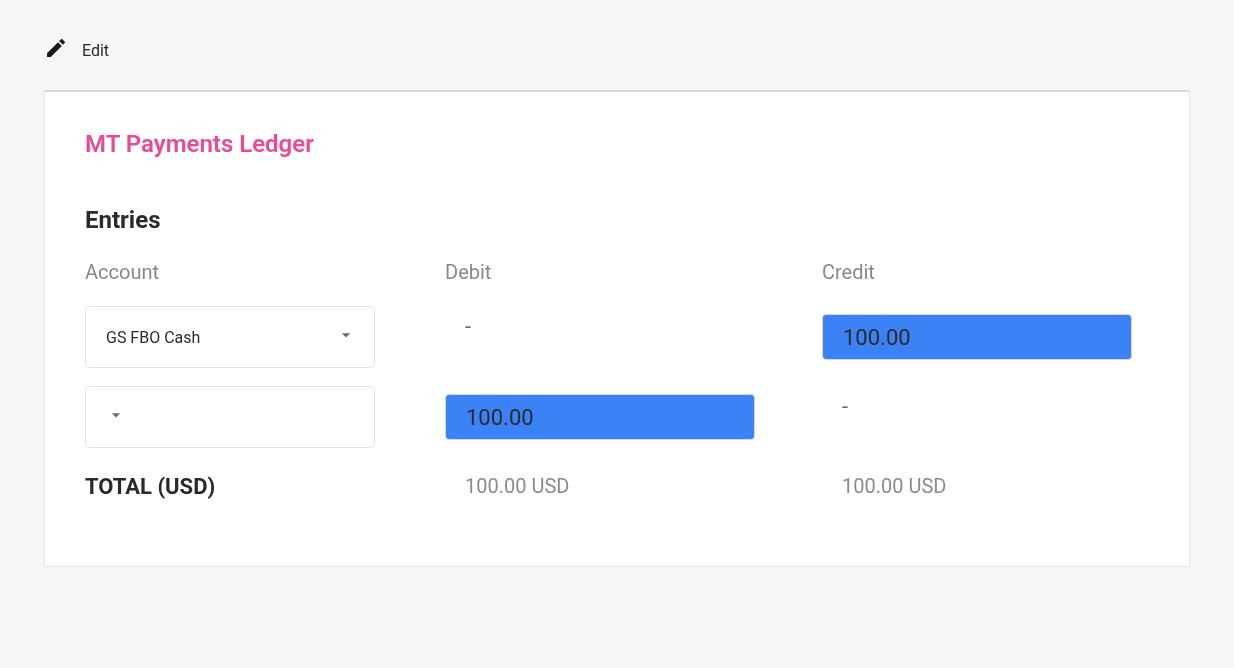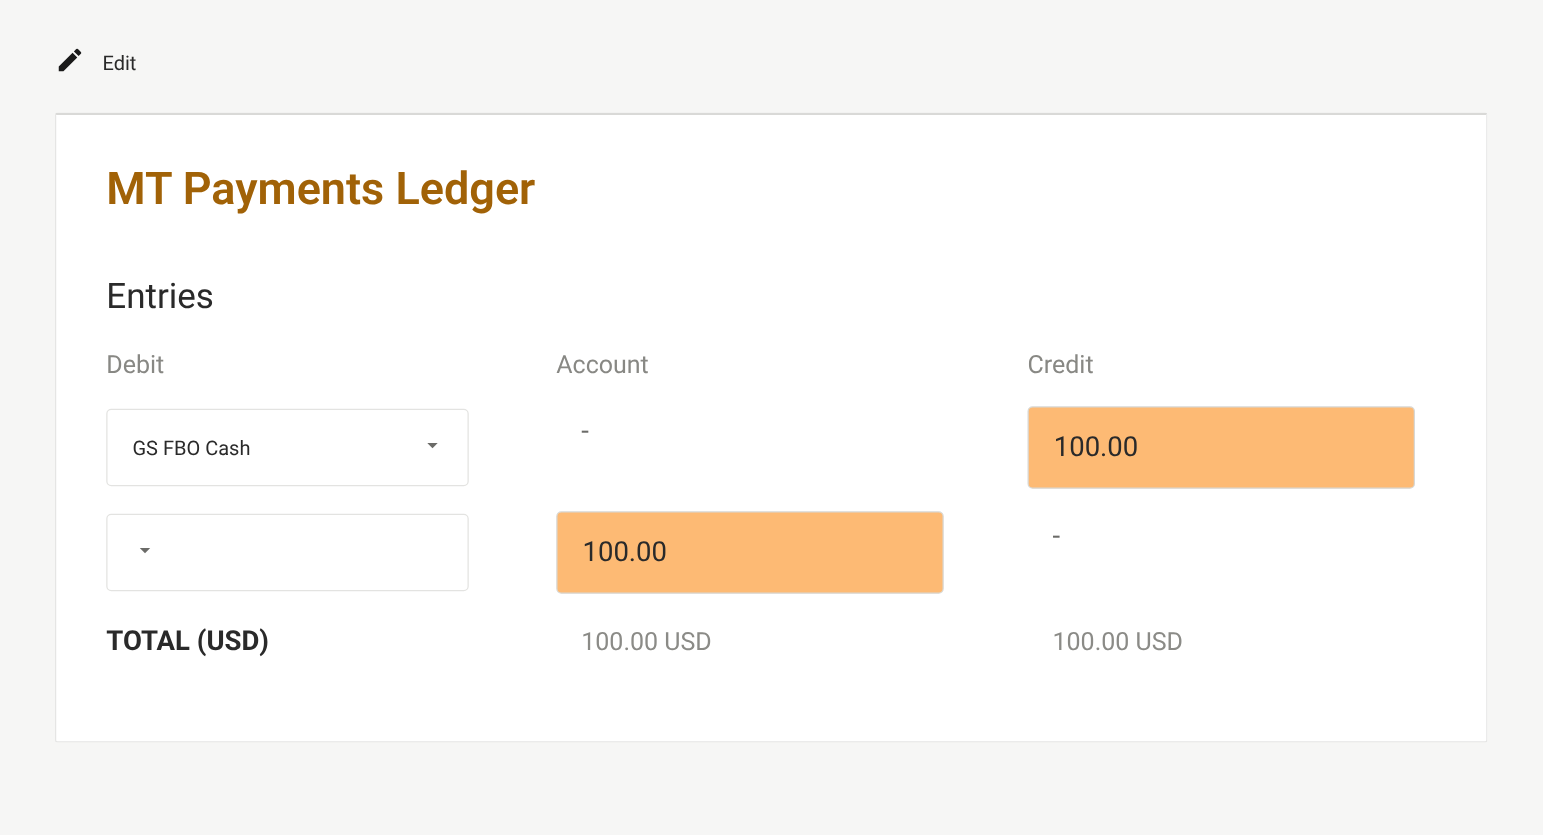--- a/index.html
+++ b/index.html
@@ -49,28 +49,28 @@
       padding: 0 44px;
     }
     .card {
       background: #ffffff;
       border: 1px solid #e5e5e4;
       border-top: 2px solid #d9d9d7;
       border-radius: 2px;
       padding: 38px 40px 60px 40px;
     }
     .card-title {
-      font-size: 36px;
+      font-size: 24px;
       font-weight: 600;
-      color: #a16207;
+      color: #ec4899;
       margin-bottom: 48px;
     }
     .section-title {
-      font-size: 28px;
-      font-weight: 400;
+      font-size: 24px;
+      font-weight: 700;
       color: #2a2a2a;
       margin-bottom: 26px;
     }
     .cols {
       display: grid;
       grid-template-columns: 310px 1fr 1fr;
       column-gap: 50px;
     }
     .col-header {
       font-size: 20px;
@@ -99,24 +99,24 @@
       padding: 0 18px 0 20px;
       font-size: 16px;
       color: #2a2a2a;
       cursor: pointer;
     }
     .select svg { width: 20px; height: 20px; fill: #6b6b68; }
     .input {
       display: flex;
       align-items: center;
       width: 310px;
-      height: 66px;
+      height: 46px;
       border: 1px solid #d8d8d5;
       border-radius: 4px;
-      background: #fdba74;
+      background: #3b82f6;
       padding: 0 20px;
       font-size: 22px;
       color: #2a2a2a;
     }
     .dash {
       font-size: 22px;
       color: #6b6b68;
       padding-left: 20px;
       align-self: flex-start;
       padding-top: 8px;
@@ -151,22 +151,22 @@
     </div>
   </div>
 
   <div class="card-wrap">
     <div class="card">
       <div class="card-title">MT Payments Ledger</div>
 
       <div class="section-title">Entries</div>
 
       <div class="cols">
+        <div class="col-header">Account</div>
         <div class="col-header">Debit</div>
-        <div class="col-header">Account</div>
         <div class="col-header">Credit</div>
 
         <div class="row">
           <div class="cell">
             <div class="select">
               <span>GS FBO Cash</span>
               <span>
                 <svg viewBox="0 0 24 24">
                     <path d="M7 10l5 5 5-5z"></path>
                   </svg>

